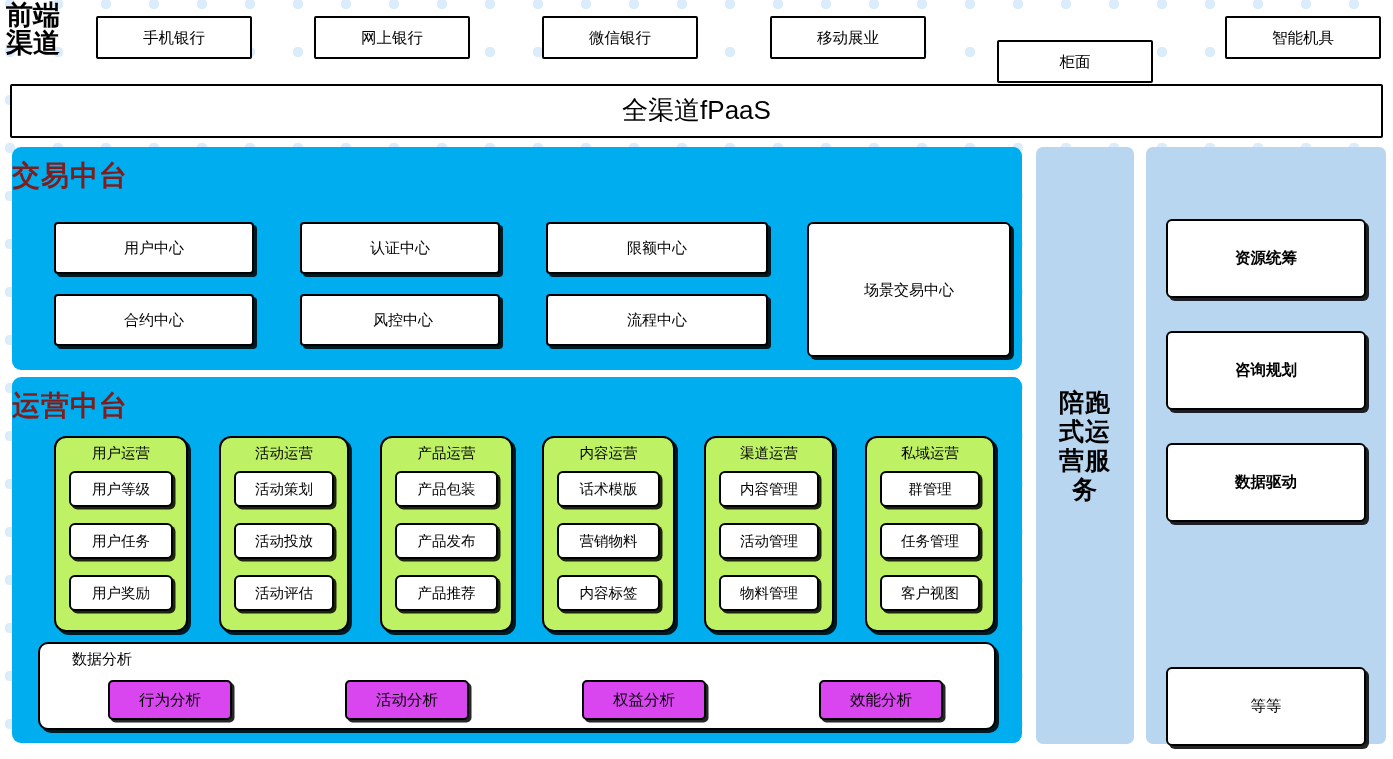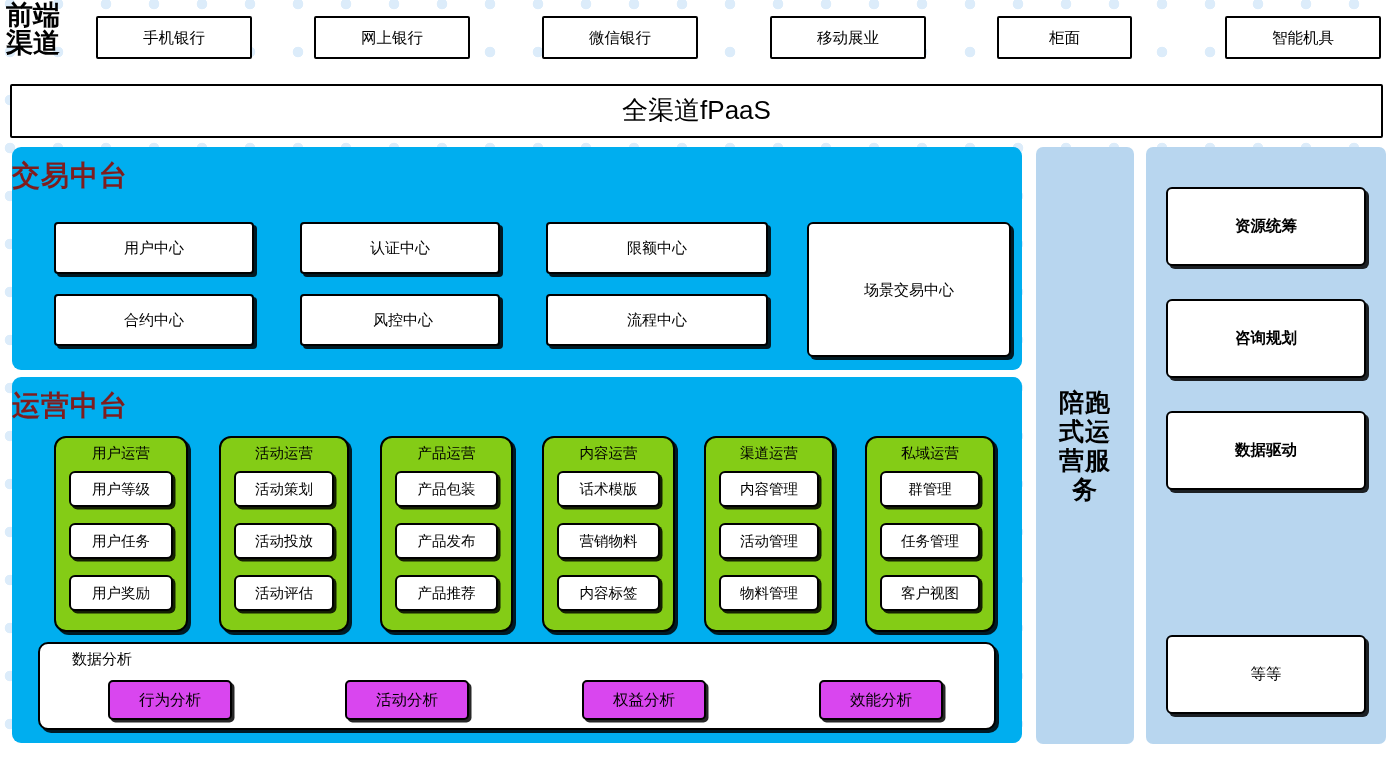--- a/index.html
+++ b/index.html
@@ -106,21 +106,21 @@
     font-size: 15px;
     border-width: 2.5px;
     border-radius: 6px;
   }
 
   
   .op-group {
     position: absolute;
     top: 436px;
     height: 196px;
-    background: #84cc16;
+    background: #bef264;
     border: 2.5px solid #000000;
     border-radius: 12px;
     box-shadow: 3px 3px 0 0 rgba(0,0,0,0.85);
     padding-top: 6px;
   }
   .op-group-title {
     font-size: 14.5px;
     text-align: center;
     line-height: 1.3;
     height: 22px;
@@ -202,34 +202,35 @@
     left: 20px;
     width: 200px; height: 79px;
     background: #ffffff;
     border: 2.5px solid #000000;
     border-radius: 6px;
     box-shadow: 3px 3px 0 0 rgba(0,0,0,0.85);
     display: flex;
     align-items: center;
     justify-content: center;
     font-size: 15.5px;
+    margin-top: 32px;
   }
   .res-item.bold { font-weight: bold; }
 </style>
 </head>
 <body>
 
 <div id="channel-row">
   <div id="channel-label" style="white-space: pre-line;">前端
 渠道</div>
 <div class="box channel-box" style="left: 96px; width: 156px;">手机银行</div>
     <div class="box channel-box" style="left: 314px; width: 156px;">网上银行</div>
     <div class="box channel-box" style="left: 542px; width: 156px;">微信银行</div>
     <div class="box channel-box" style="left: 770px; width: 156px;">移动展业</div>
-    <div class="box channel-box" style="left: 997px; width: 135px;">柜面</div>
+    <div class="box channel-box" style="left: 997px; width: 156px; margin-top: 24px;">柜面</div>
     <div class="box channel-box" style="left: 1225px; width: 156px;">智能机具</div>
   </div>
 
 <div id="fpaas-bar" class="box">全渠道fPaaS</div>
 
 <div id="trade-panel" class="cyan-panel">
   <div class="panel-title">交易中台</div>
 <div class="box shadow rnd trade-box" style="left: 42px; top: 75px; width: 200px;">用户中心</div>
     <div class="box shadow rnd trade-box" style="left: 288px; top: 75px; width: 200px;">认证中心</div>
     <div class="box shadow rnd trade-box" style="left: 534px; top: 75px; width: 222px;">限额中心</div>

